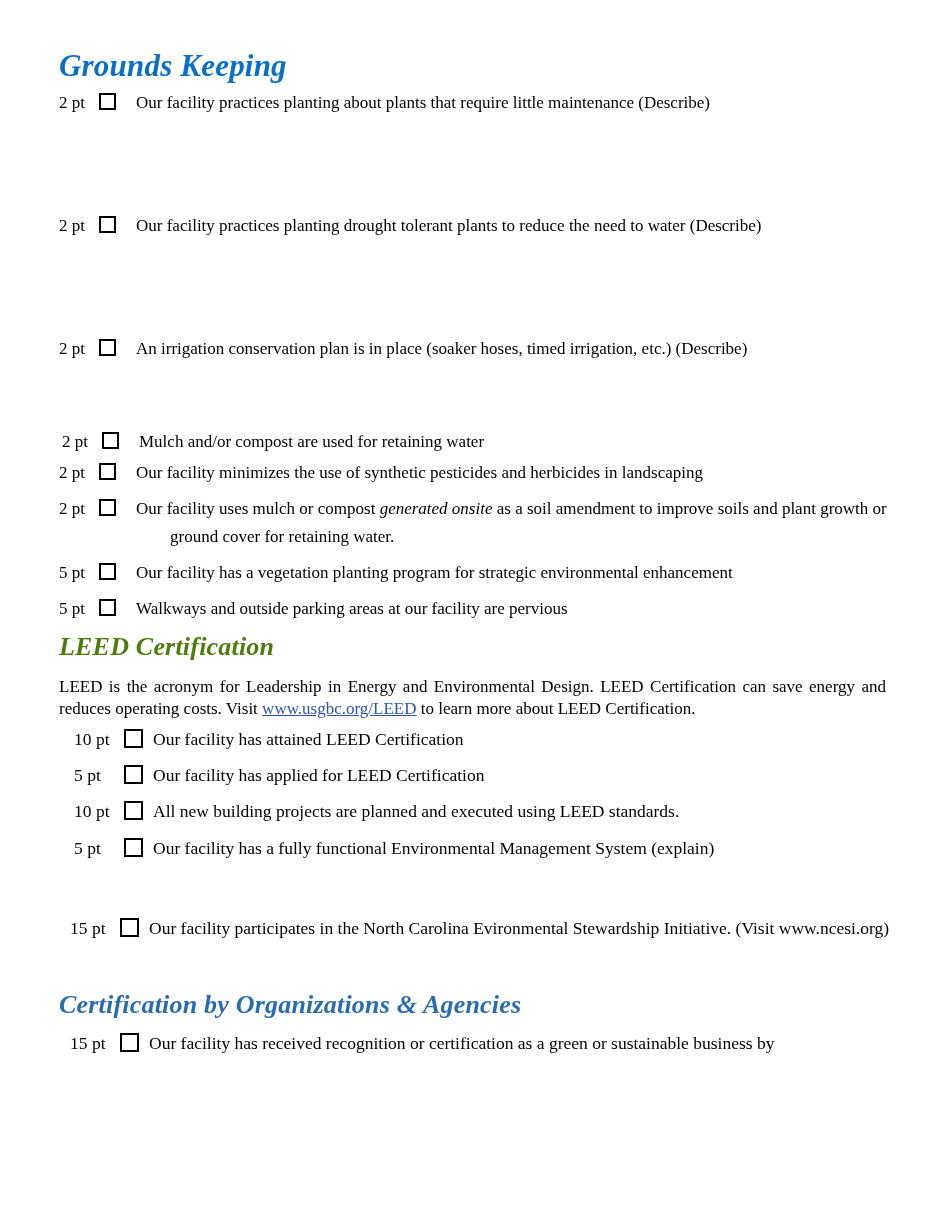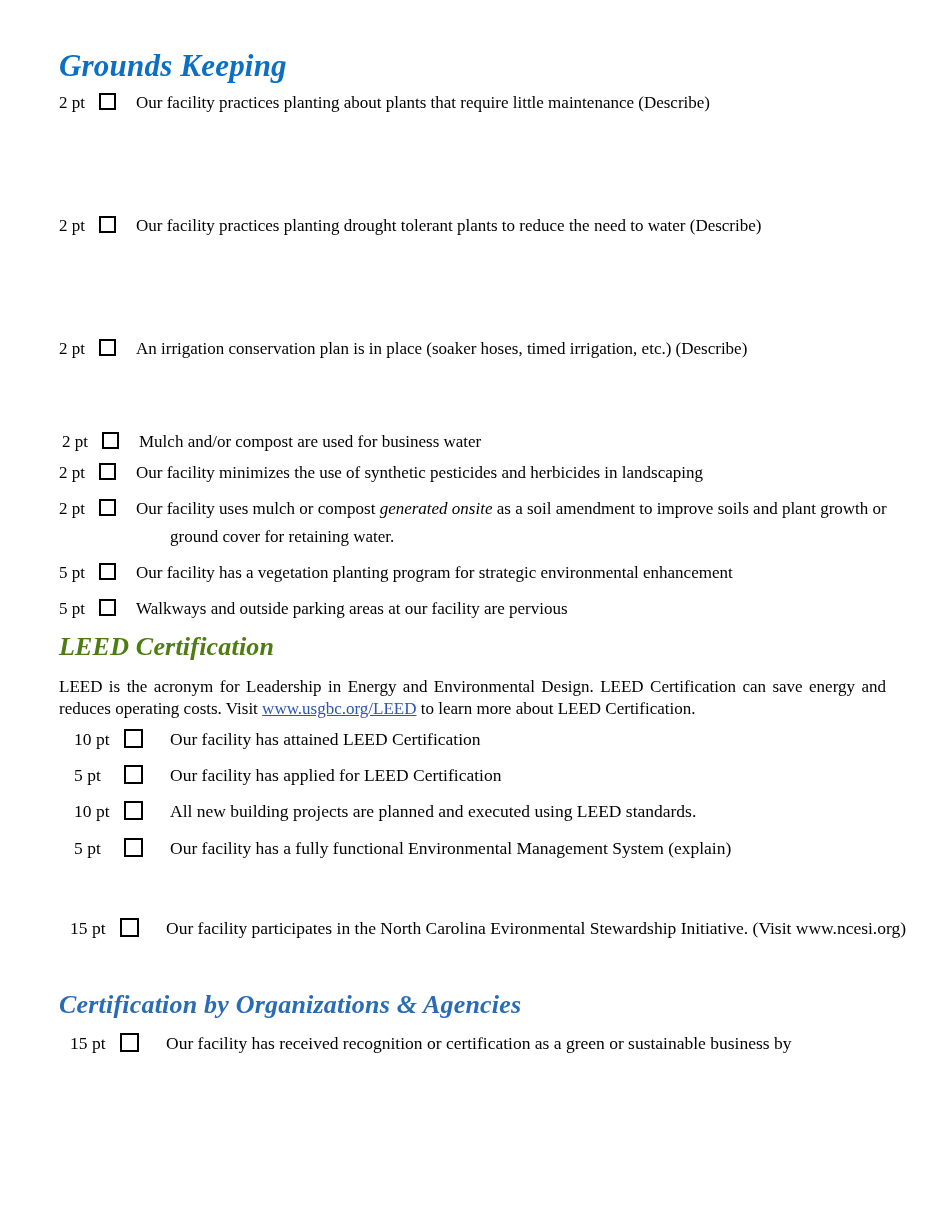--- a/index.html
+++ b/index.html
@@ -86,21 +86,21 @@
     font-style: italic;
   }
 
   
   .gk .pts  { width: 34px; margin-right: 6px; }
   .gk .txt  { margin-left: 20px; }
 
   
   .leed .pts { width: 44px; margin-right: 6px; font-size: 17.5px; margin-left: 15px; }
   .leed .cbox { width: 19px; height: 19px; }
-  .leed .txt { margin-left: 27px; font-size: 17.5px; }
+  .leed .txt { margin-left: 10px; font-size: 17.5px; }
 
   
   .para {
     position: absolute;
     left: 59px;
     top: 676px;
     width: 827px;
     font-size: 17px;
     line-height: 22px;
     text-align: justify;
@@ -140,21 +140,21 @@
 
   <div class="row gk" style="left:59px; top:339px;">
     <span class="pts">2 pt</span>
     <span class="cbox"></span>
     <span class="txt">An irrigation conservation plan is in place (soaker hoses, timed irrigation, etc.) (Describe)</span>
   </div>
 
   <div class="row gk" style="left:62px; top:432px;">
     <span class="pts">2 pt</span>
     <span class="cbox"></span>
-    <span class="txt">Mulch and/or compost are used for business water</span>
+    <span class="txt">Mulch and/or compost are used for retaining water</span>
   </div>
 
   <div class="row gk" style="left:59px; top:463px;">
     <span class="pts">2 pt</span>
     <span class="cbox"></span>
     <span class="txt">Our facility minimizes the use of synthetic pesticides and herbicides in landscaping</span>
   </div>
 
   <div class="row gk" style="left:59px; top:499px;">
     <span class="pts">2 pt</span>

